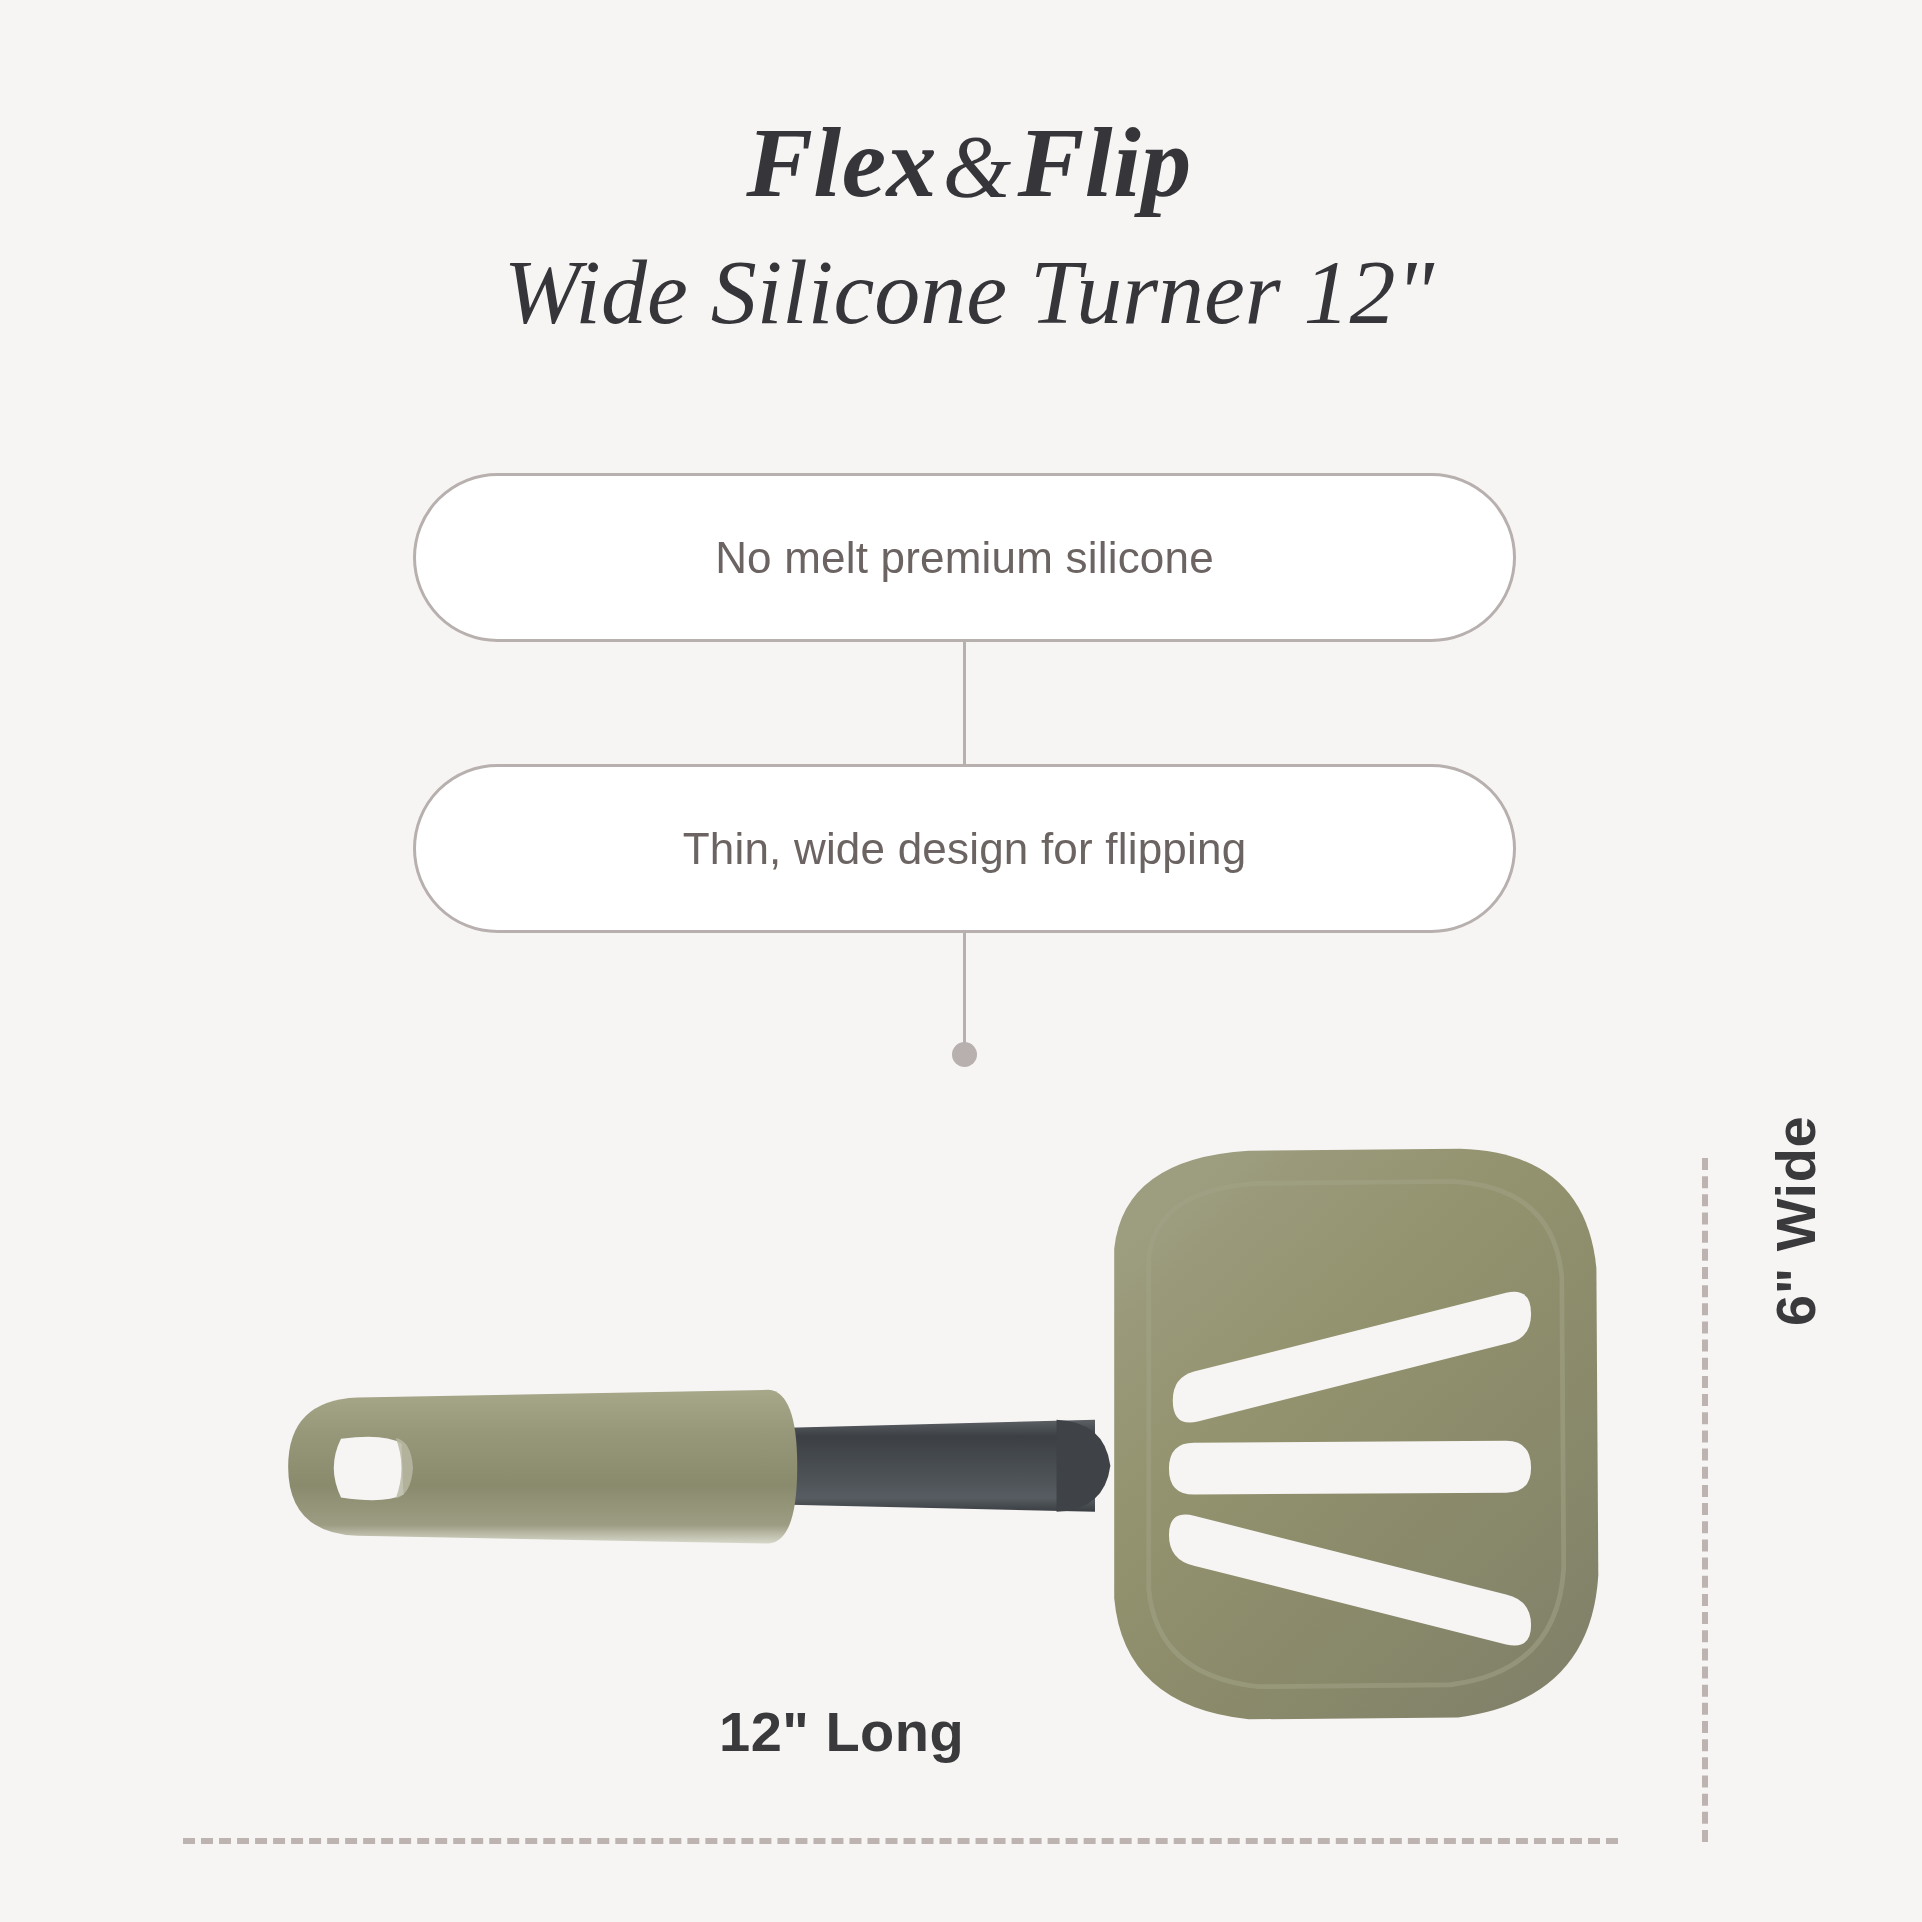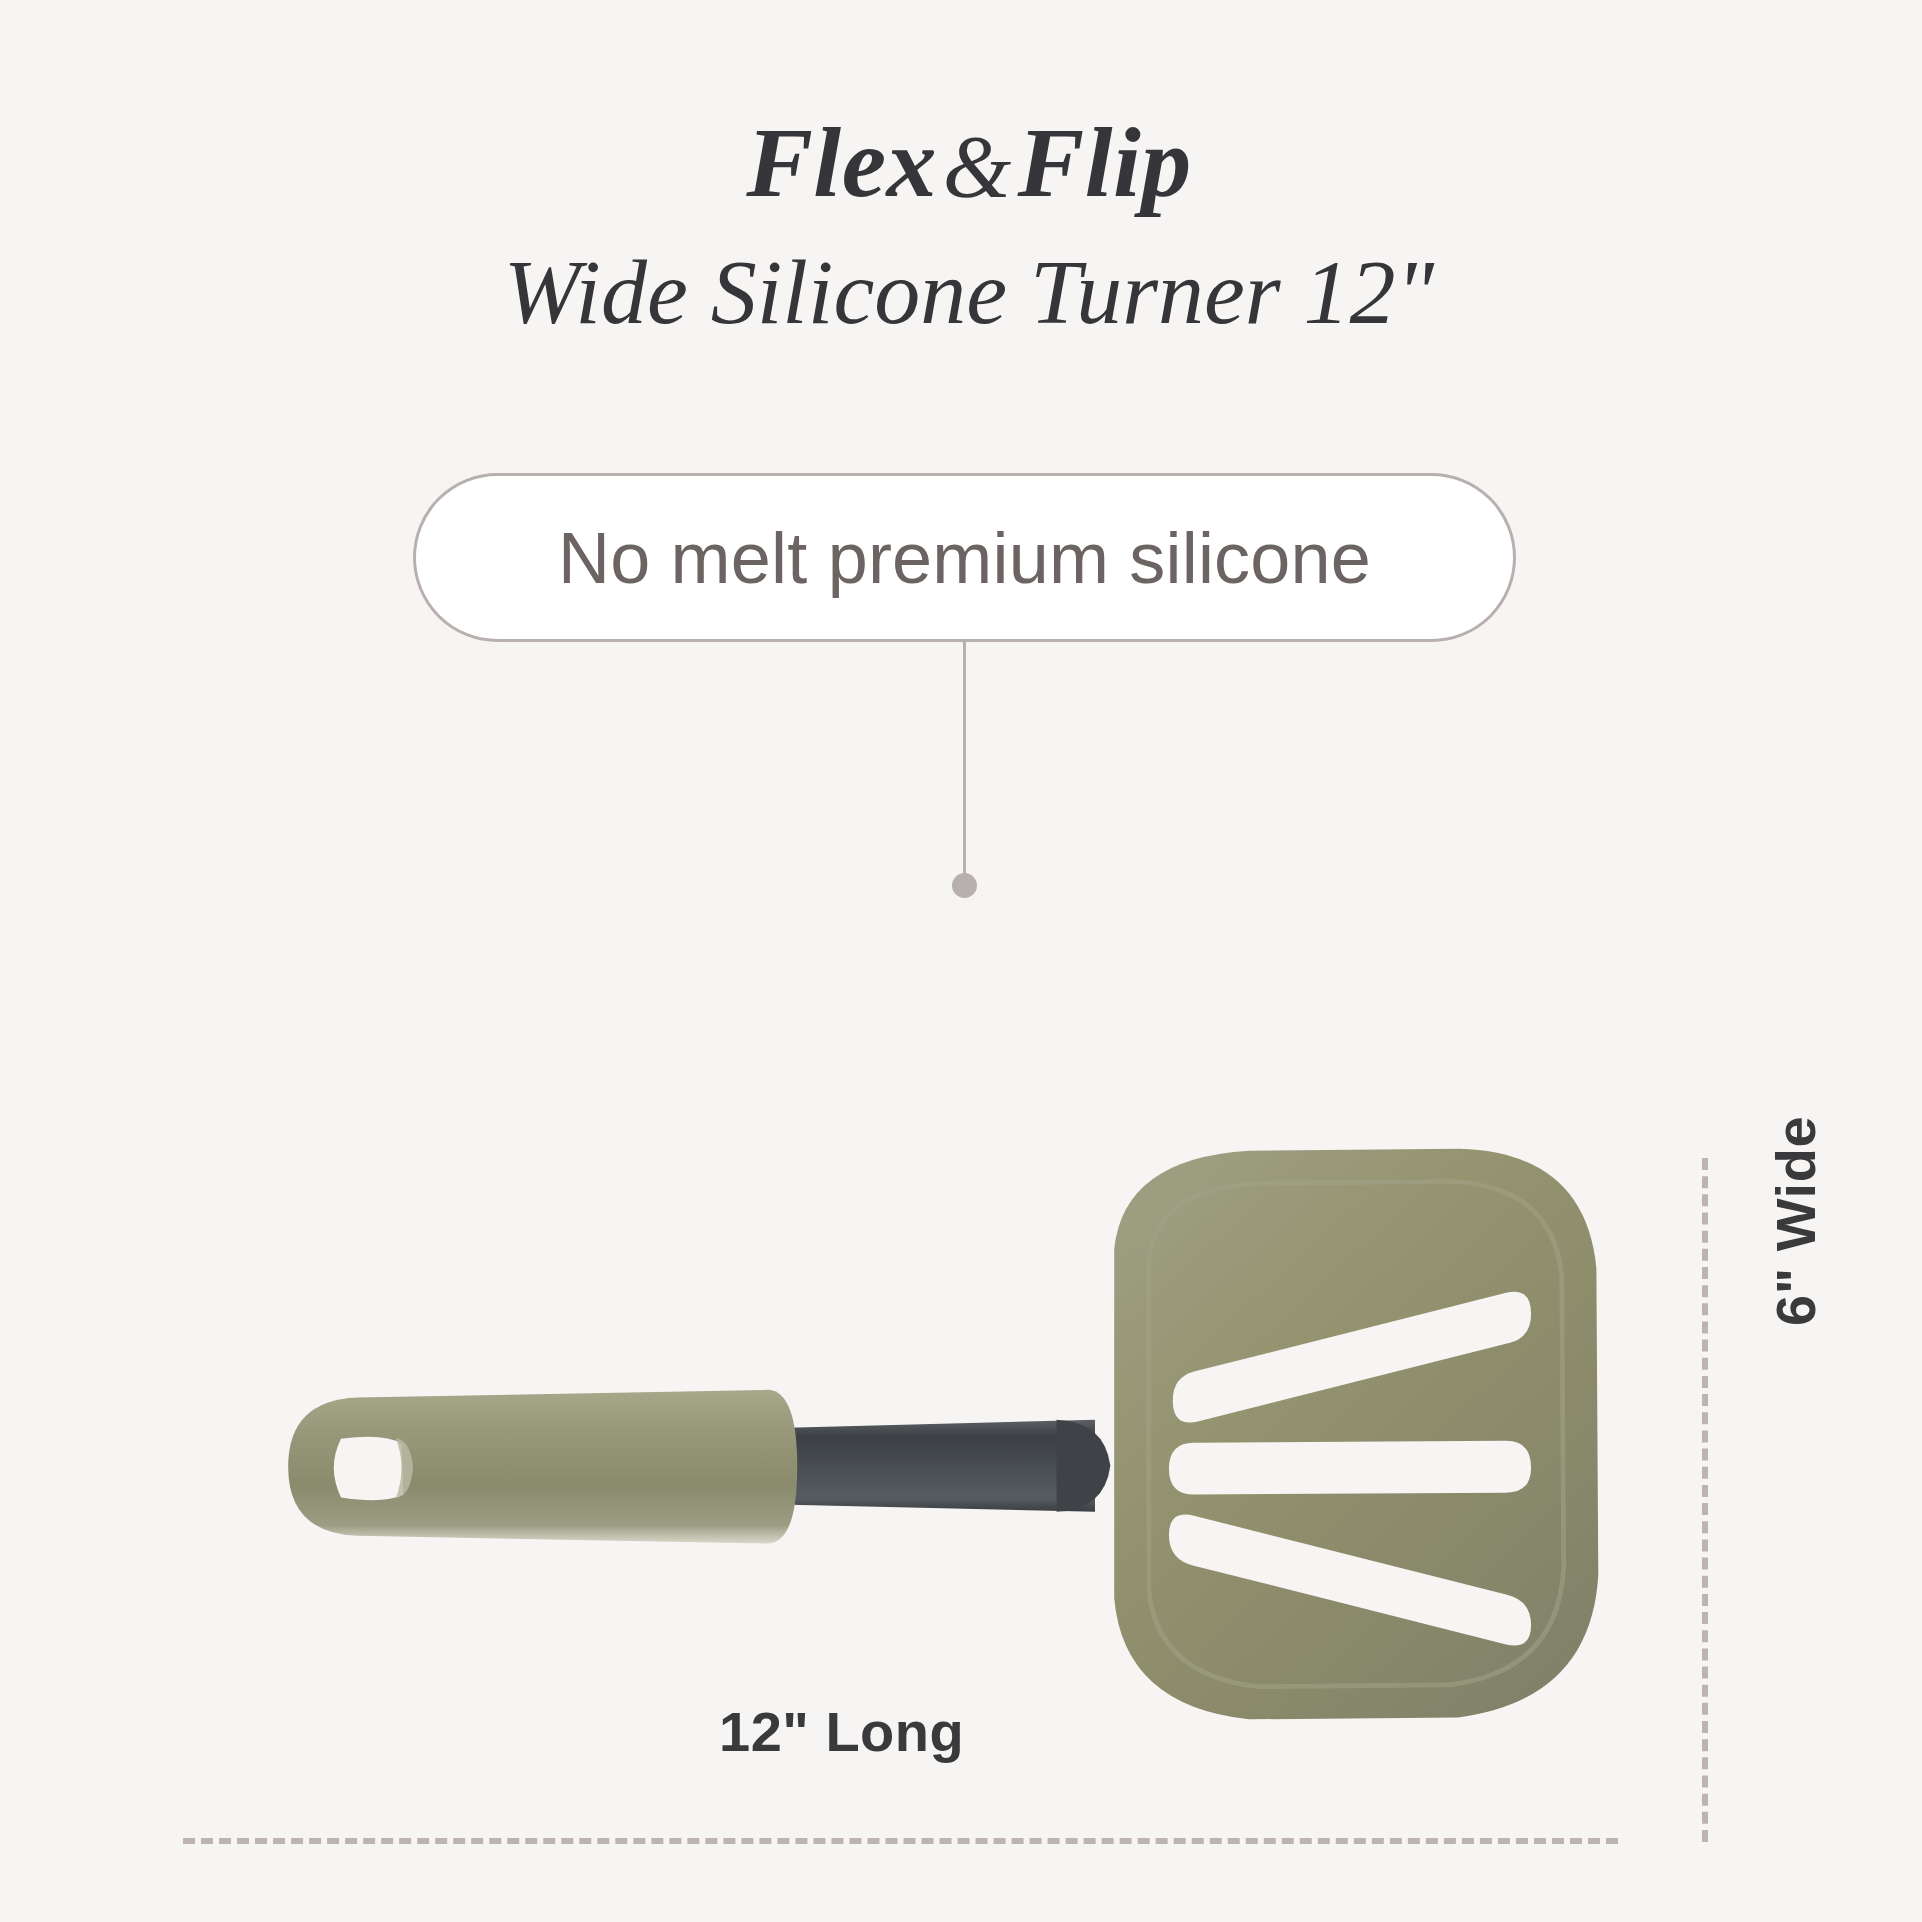--- a/index.html
+++ b/index.html
@@ -65,21 +65,21 @@
     border-radius: 88px;
     background: #ffffff;
     display: flex;
     align-items: center;
     justify-content: center;
     box-sizing: border-box;
   }
   .pill-label {
     font-family: "Liberation Sans", sans-serif;
     font-weight: normal;
-    font-size: 72px;
+    font-size: 44px;
     color: #6b6462;
     letter-spacing: 0.2px;
     white-space: nowrap;
   }
   .connector {
     width: 3.8px;
     height: 61px;
     background: #b7b0af;
     margin: 0 auto;
   }
@@ -167,20 +167,23 @@
 
   <div class="pill">
     <span class="pill-label">No melt premium silicone</span>
   </div>
 
   <div class="connector"></div>
 
 
   <div class="connector"></div>
 
+  <div class="pill">
+    <span class="pill-label">Thin, wide design for flipping</span>
+  </div>
 
   <div class="tail">
     <span class="tail-dot"></span>
   </div>
 </div>
 
 <svg class="product" viewBox="0 0 2001 2001" width="1922" height="1922" xmlns="http://www.w3.org/2000/svg">
   <defs>
     <linearGradient id="headGrad" x1="0.15" y1="0.05" x2="0.85" y2="0.95">
       <stop offset="0%" stop-color="#9d9d80"></stop>

